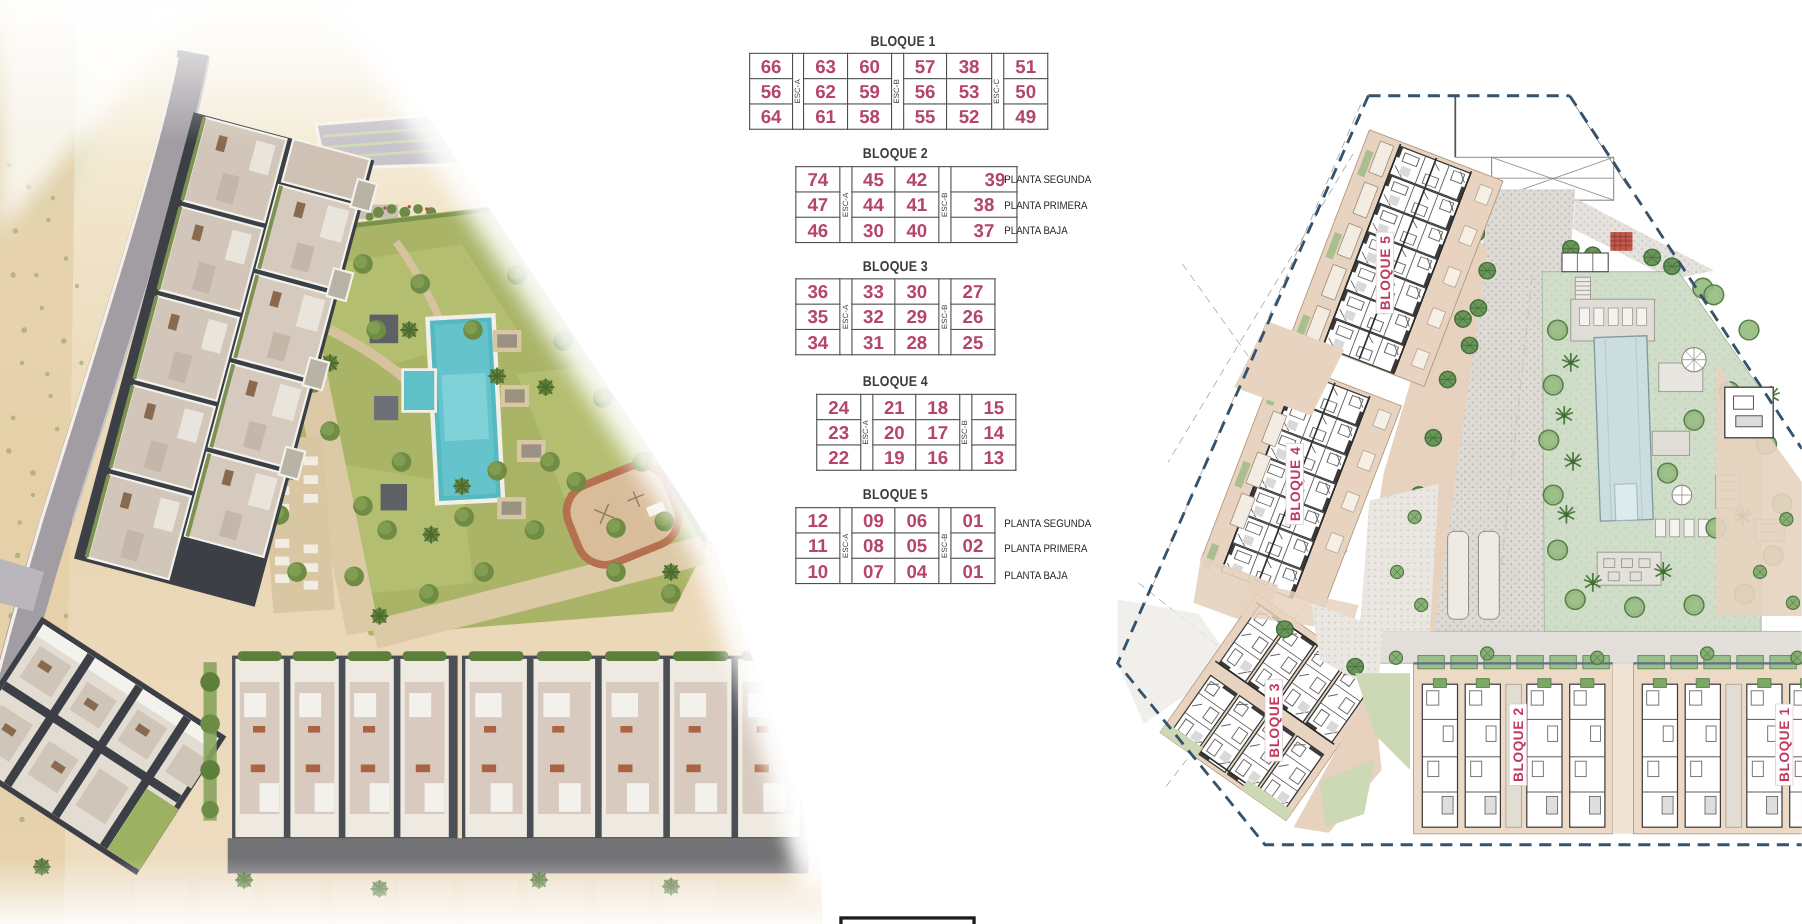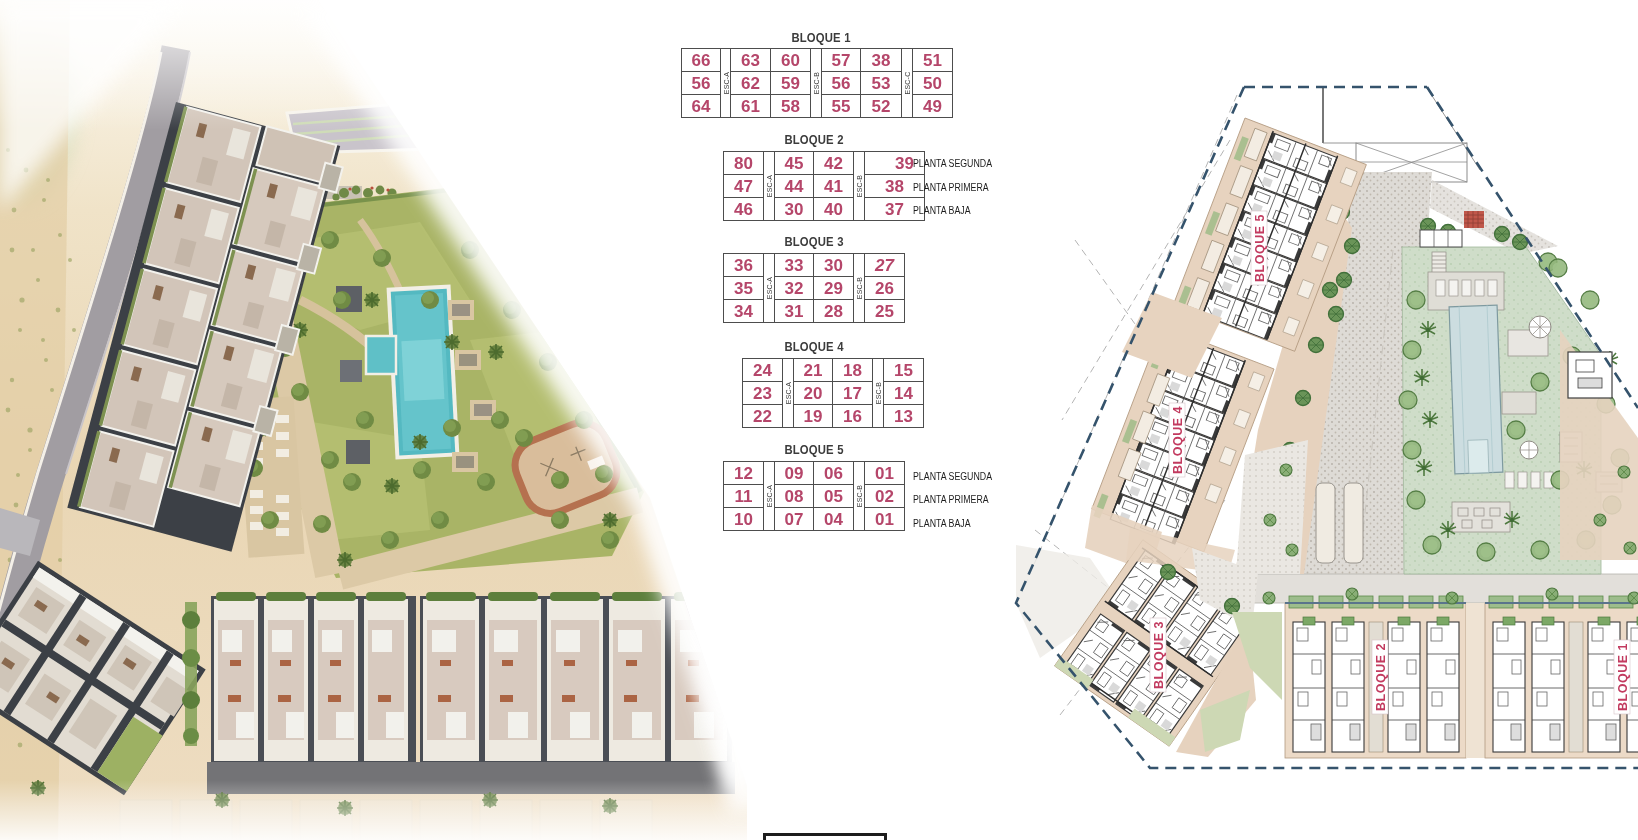--- a/index.html
+++ b/index.html
@@ -923,21 +923,21 @@
         <td>49</td>
       </tr>
 </tbody>
   </table>
 
 <div class="ttl" style="left:734px;top:132px;width:160px;">BLOQUE 2</div>
 
 <table style="left:723px;top:151px;">
 <tbody>
       <tr>
-        <td style="width:39px;height:22px;">80</td>
+        <td style="width:39px;height:22px;">74</td>
         <td class="esc" rowspan="3" style="width:10px;">
           <span>ESC-A</span>
         </td>
         <td style="width:38px;">45</td>
         <td style="width:39px;">42</td>
         <td class="esc" rowspan="3" style="width:10px;">
           <span>ESC-B</span>
         </td>
         <td style="width:39px;padding-left:20px;">39</td>
       </tr>
@@ -967,21 +967,21 @@
       <tr>
         <td style="width:39px;height:22px;">36</td>
         <td class="esc" rowspan="3" style="width:10px;">
           <span>ESC-A</span>
         </td>
         <td style="width:38px;">33</td>
         <td style="width:39px;">30</td>
         <td class="esc" rowspan="3" style="width:10px;">
           <span>ESC-B</span>
         </td>
-        <td style="width:39px;font-style:italic;">27</td>
+        <td style="width:39px;">27</td>
       </tr>
 <tr>
         <td style="height:22px;">35</td>
         <td>32</td>
         <td>29</td>
         <td>26</td>
       </tr>
 <tr>
         <td style="height:22px;">34</td>
         <td>31</td>

